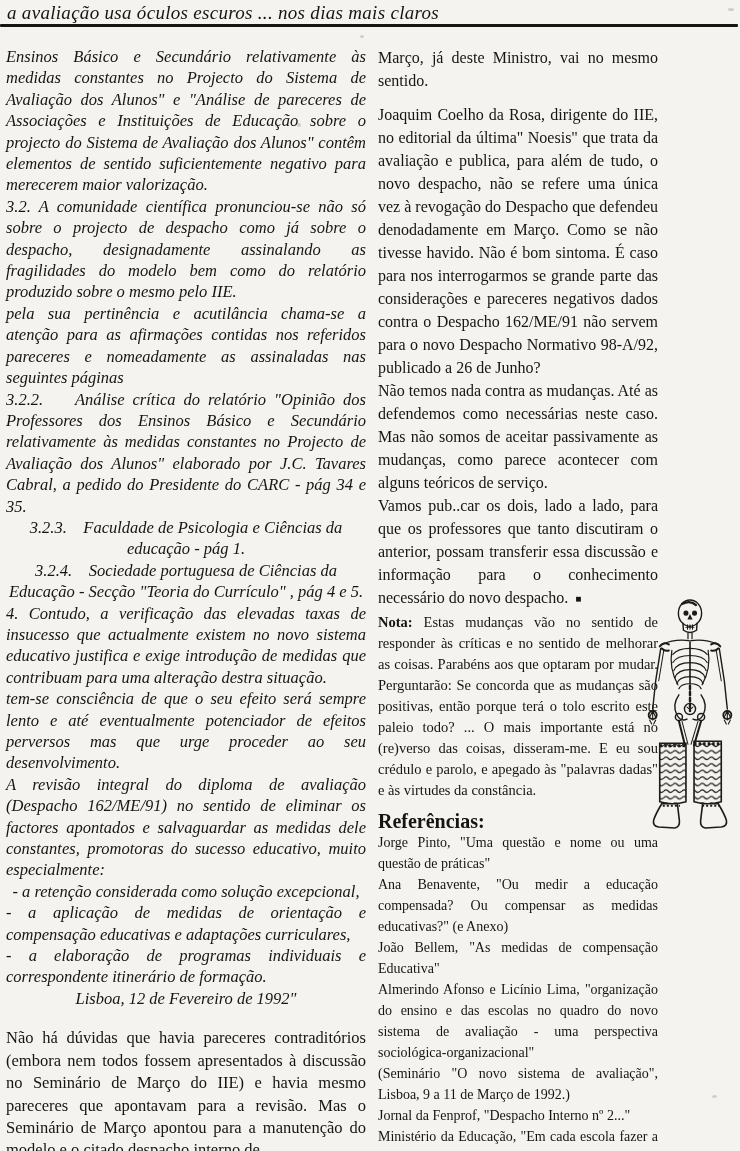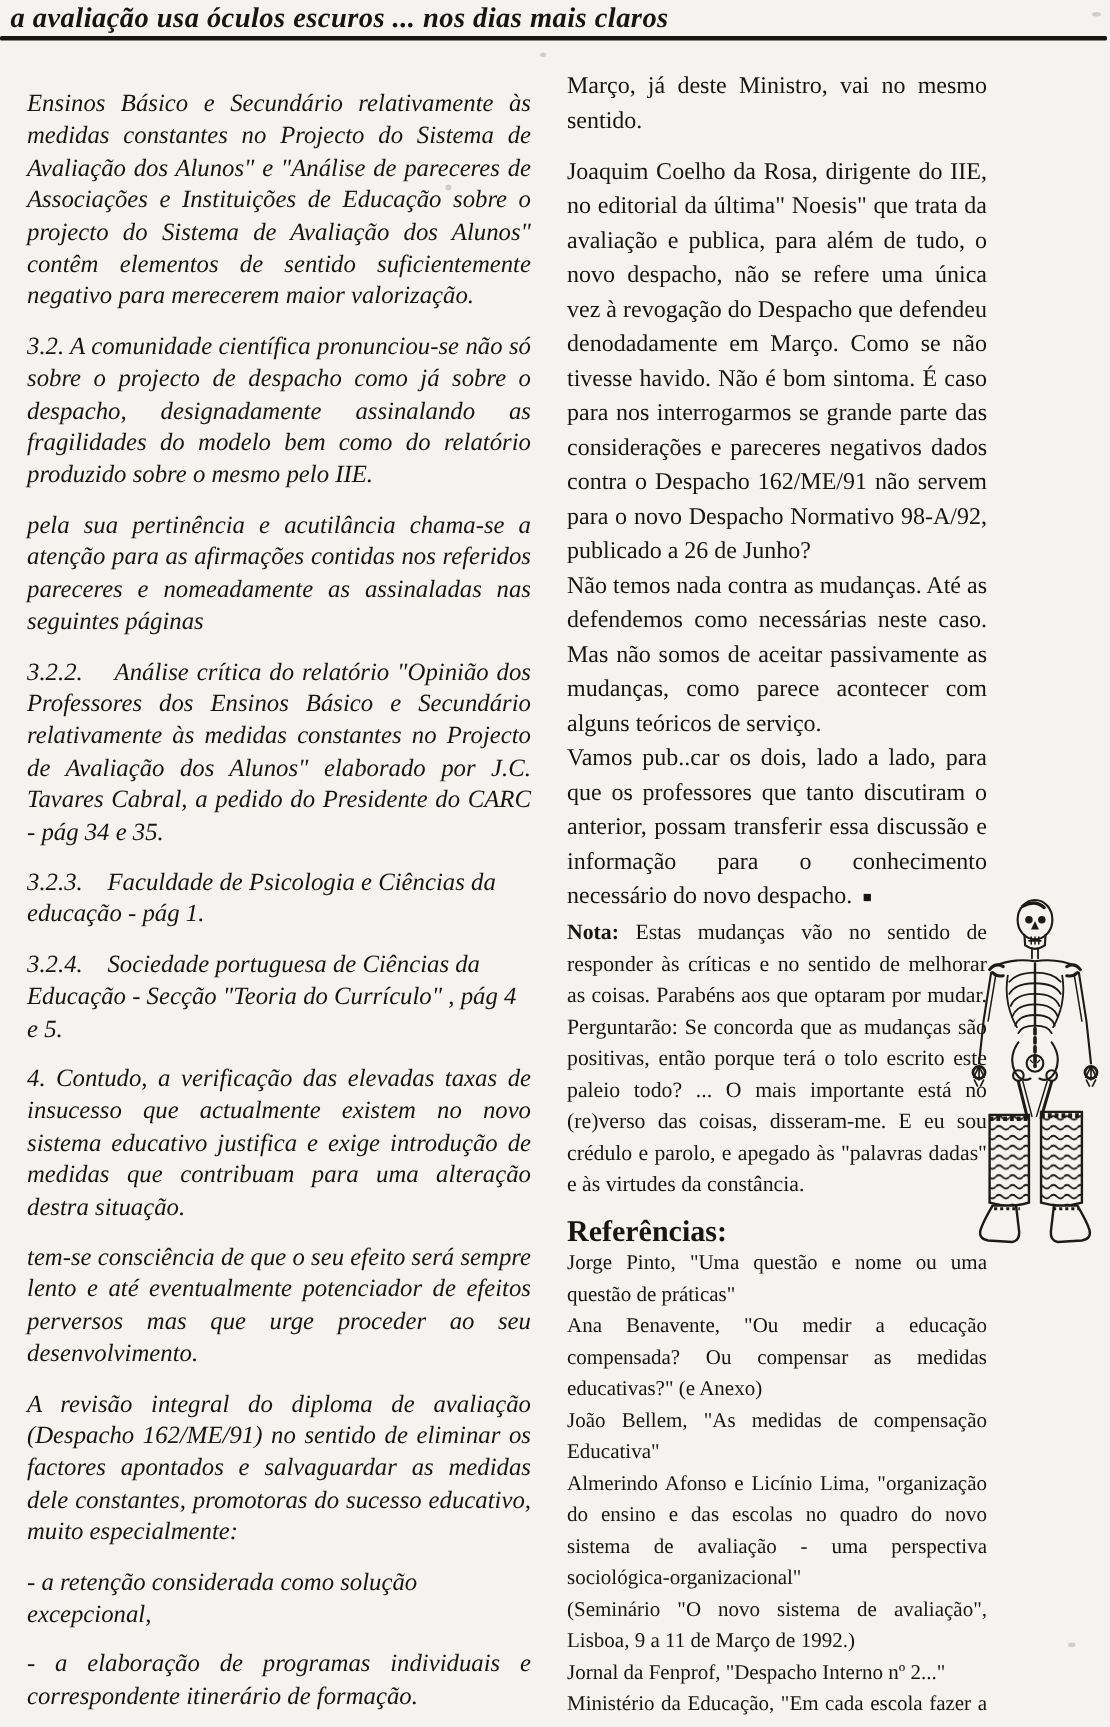--- a/index.html
+++ b/index.html
@@ -8,37 +8,37 @@
     background:#f4f3ef;
     font-family:"Liberation Serif","DejaVu Serif",serif;
     color:#17150f;
     position:relative;
     overflow:hidden;
   }
   .page{position:absolute;inset:0;}
   
   .masthead{
     position:absolute;left:7px;top:2px;width:720px;
-    font-size:19px;font-weight:bold;font-style:italic;
+    font-size:19px;font-weight:normal;font-style:italic;
     letter-spacing:.3px;white-space:nowrap;
   }
   .masthead-rule{
     position:absolute;left:0;top:24px;width:738px;height:3px;
     background:#17150f;border-radius:1px;
   }
   
   .col-left{
     position:absolute;left:6px;top:46px;width:360px;
   }
   .col-left p.q{
-    margin:12px;font-style:italic;
+    margin:0;font-style:italic;
     font-size:16.5px;line-height:21.4px;
     text-align:justify;
   }
-  .col-left p.q.noj{text-align:left;}
+  .col-left p.q.noj{text-align:center;}
   .col-left .closing{
     margin:18px 0 0 0;
     font-size:16.5px;line-height:22.4px;
     text-align:justify;
   }
   .col-right{
     position:absolute;left:378px;top:46px;width:280px;
   }
   .col-right p.main{
     margin:0;font-size:16px;line-height:23px;text-align:justify;
@@ -81,20 +81,21 @@
     <p class="q">Ensinos Básico e Secundário relativamente às medidas constantes  no Projecto do Sistema de Avaliação dos Alunos" e "Análise de pareceres de Associações e Instituições de Educação sobre o projecto do Sistema de Avaliação dos Alunos" contêm elementos de sentido suficientemente negativo para merecerem maior valorização.</p>
     <p class="q">3.2. A comunidade científica pronunciou-se não só sobre o projecto de despacho como já sobre o despacho, designadamente assinalando as fragilidades do modelo bem como do relatório produzido sobre o mesmo pelo IIE.</p>
     <p class="q">pela sua pertinência e acutilância chama-se a atenção para as afirmações contidas nos referidos pareceres e nomeadamente as assinaladas nas seguintes páginas</p>
     <p class="q">3.2.2.&nbsp;&nbsp;&nbsp;&nbsp;Análise crítica do relatório "Opinião dos Professores dos Ensinos Básico e Secundário relativamente às medidas constantes no Projecto de Avaliação dos Alunos" elaborado por J.C. Tavares Cabral, a pedido do Presidente do CARC - pág 34 e 35.</p>
     <p class="q noj">3.2.3.&nbsp;&nbsp;&nbsp;&nbsp;Faculdade de Psicologia e Ciências da educação - pág 1.</p>
     <p class="q noj">3.2.4.&nbsp;&nbsp;&nbsp;&nbsp;Sociedade portuguesa de Ciências da Educação - Secção "Teoria do Currículo" , pág 4 e 5.</p>
     <p class="q">4. Contudo, a verificação das elevadas taxas de insucesso que actualmente existem no novo sistema educativo justifica e exige introdução de medidas que contribuam para uma alteração destra situação.</p>
     <p class="q">tem-se consciência de que o seu efeito será sempre lento e até eventualmente potenciador de efeitos perversos mas que urge proceder ao seu desenvolvimento.</p>
     <p class="q">A revisão integral do diploma de avaliação (Despacho 162/ME/91) no sentido de eliminar os factores apontados e salvaguardar as medidas dele constantes, promotoras do sucesso educativo, muito especialmente:</p>
     <p class="q noj">- a retenção considerada como solução excepcional,</p>
+    <p class="q">- a aplicação de medidas de orientação e compensação educativas e adaptações curriculares,</p>
     <p class="q">- a elaboração de programas individuais e correspondente itinerário de formação.</p>
     <p class="q noj">Lisboa, 12 de Fevereiro de 1992"</p>
     <p class="closing">Não há dúvidas que havia pareceres contraditórios (embora nem todos fossem apresentados à discussão no Seminário de Março do IIE) e havia mesmo pareceres que apontavam para a revisão. Mas o Seminário de Março apontou para a manutenção do modelo e o citado despacho interno de</p>
   </div>
 
   <div class="col-right">
     <p class="main first">Março, já deste Ministro, vai no mesmo sentido.</p>
     <p class="main">Joaquim Coelho da Rosa, dirigente do IIE, no editorial da última" Noesis" que trata da avaliação e publica, para além de tudo,  o novo despacho, não se refere uma única vez à revogação do Despacho que defendeu denodadamente em Março. Como se não tivesse havido. Não é bom sintoma. É caso para nos interrogarmos se grande parte das considerações e pareceres negativos dados contra o Despacho 162/ME/91 não servem para o novo Despacho Normativo 98-A/92, publicado a 26 de Junho?</p>
     <p class="main">Não temos nada contra as mudanças. Até as defendemos como necessárias neste caso. Mas não somos de aceitar passivamente as mudanças, como parece acontecer com alguns teóricos de serviço.</p>
     <p class="main"><span>Vamos pub..car os dois, lado a lado, para que os professores que tanto discutiram o anterior, possam transferir essa discussão e informação para o conhecimento necessário do  novo despacho.</span><span class="endmark">■</span></p>

